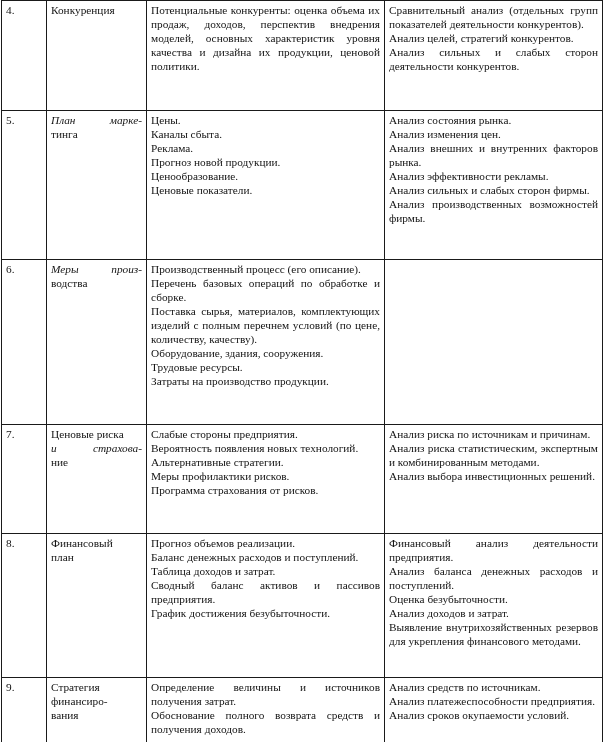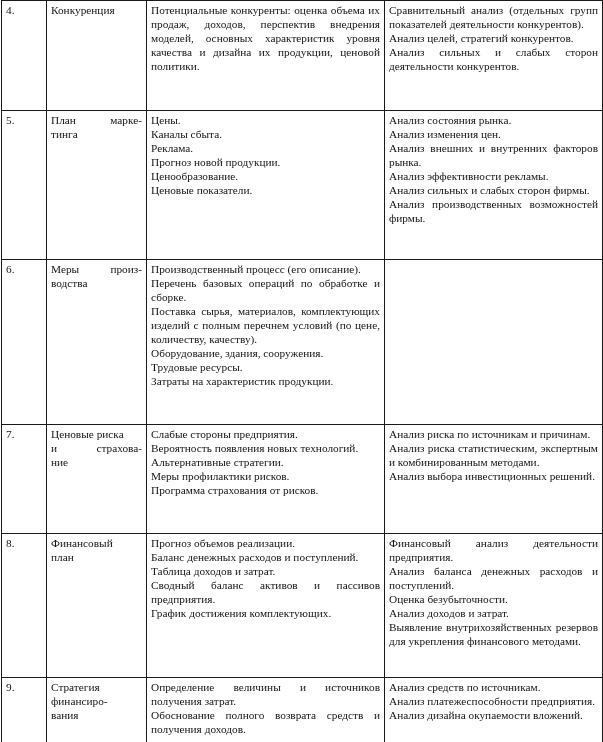--- a/index.html
+++ b/index.html
@@ -74,20 +74,21 @@
 
   
   .para {
     margin: 0;
     padding: 0;
     text-align: justify;
     text-align-last: left;
   }
   .para.last-line-justify {
     text-align-last: justify;
+    font-style: italic;
   }
 
   .cell-stack > .para + .para {
     margin-top: 0;
   }
 
   
   td.name .para,
   td.content .para,
   td.analysis .para {
@@ -177,21 +178,21 @@
             <div class="para">водства</div>
           </div>
         </td>
         <td class="content">
           <div class="cell-stack">
             <div class="para">Производственный процесс (его описание).</div>
             <div class="para">Перечень базовых операций по обработке и сборке.</div>
             <div class="para">Поставка сырья, материалов, комплектующих изделий с полным перечнем условий (по цене, количеству, качеству).</div>
             <div class="para">Оборудование, здания, сооружения.</div>
             <div class="para">Трудовые ресурсы.</div>
-            <div class="para">Затраты на характеристик продукции.</div>
+            <div class="para">Затраты на производство продукции.</div>
           </div>
         </td>
         <td class="analysis">
           <span class="spacer-blank"></span>
         </td>
       </tr>
 
       <tr class="r7">
         <td class="num">7.</td>
         <td class="name">
@@ -226,21 +227,21 @@
             <div class="para">Финансовый</div>
             <div class="para">план</div>
           </div>
         </td>
         <td class="content">
           <div class="cell-stack">
             <div class="para">Прогноз объемов реализации.</div>
             <div class="para">Баланс денежных расходов и поступлений.</div>
             <div class="para">Таблица доходов и затрат.</div>
             <div class="para">Сводный баланс активов и пассивов предприятия.</div>
-            <div class="para">График достижения комплектующих.</div>
+            <div class="para">График достижения безубыточности.</div>
           </div>
         </td>
         <td class="analysis">
           <div class="cell-stack">
             <div class="para">Финансовый анализ деятельности предприятия.</div>
             <div class="para">Анализ баланса денежных расходов и поступлений.</div>
             <div class="para">Оценка безубыточности.</div>
             <div class="para">Анализ доходов и затрат.</div>
             <div class="para">Выявление внутрихозяйственных резервов для укрепления финансового методами.</div>
           </div>
@@ -259,21 +260,21 @@
         <td class="content">
           <div class="cell-stack">
             <div class="para">Определение величины и источников получения затрат.</div>
             <div class="para">Обоснование полного возврата средств и получения доходов.</div>
           </div>
         </td>
         <td class="analysis">
           <div class="cell-stack">
             <div class="para">Анализ средств по источникам.</div>
             <div class="para">Анализ платежеспособности предприятия.</div>
-            <div class="para">Анализ дизайна окупаемости вложений.</div>
+            <div class="para">Анализ сроков окупаемости условий.</div>
           </div>
         </td>
       </tr>
 
     </tbody>
   </table>
 
 </div>
 
 </body></html>

